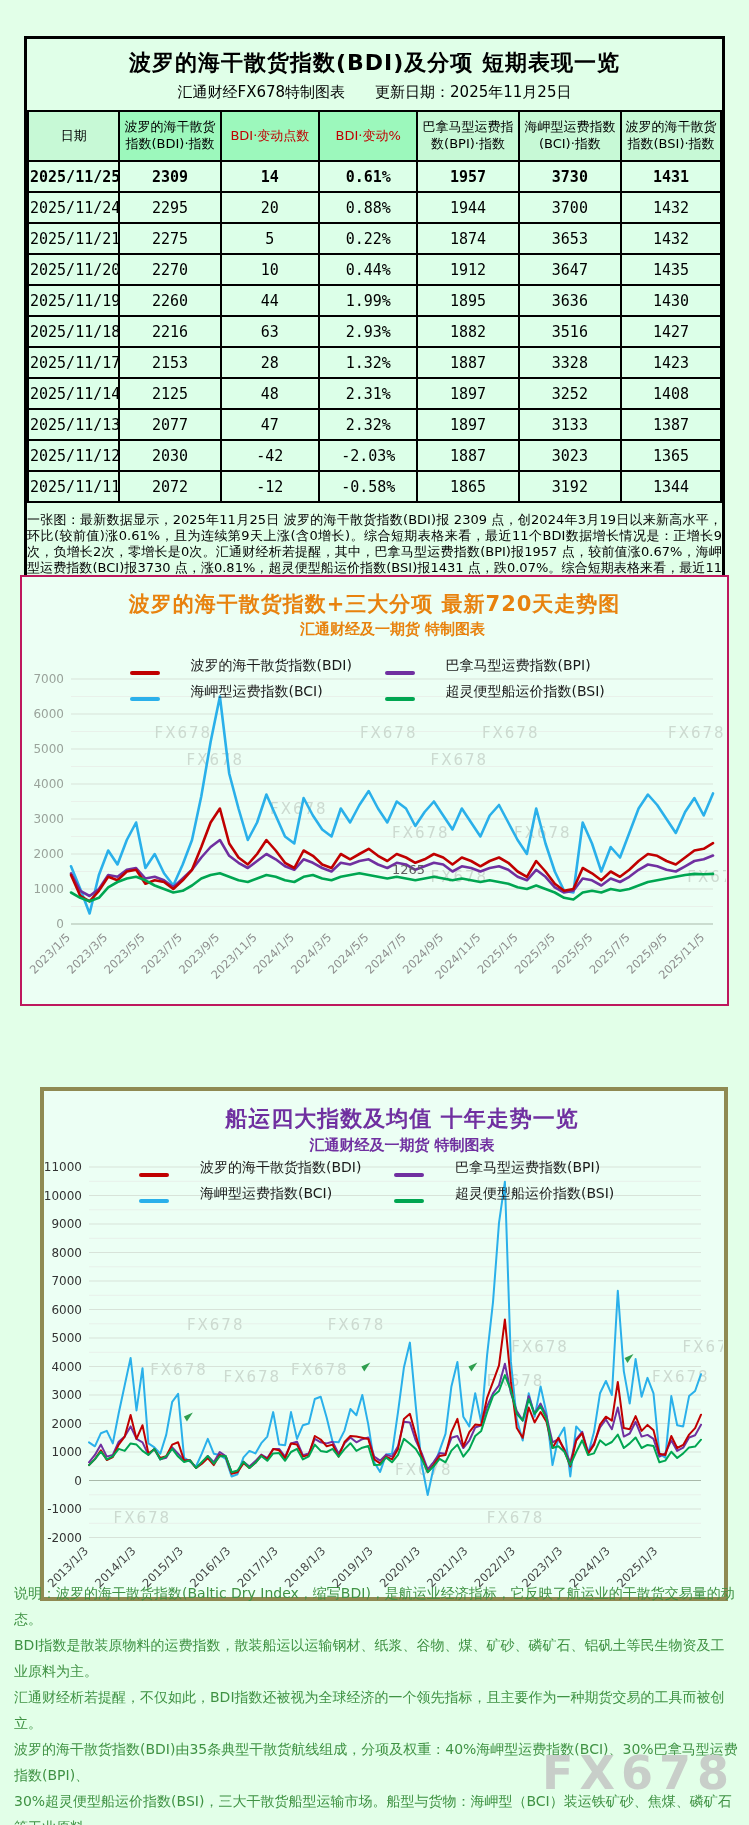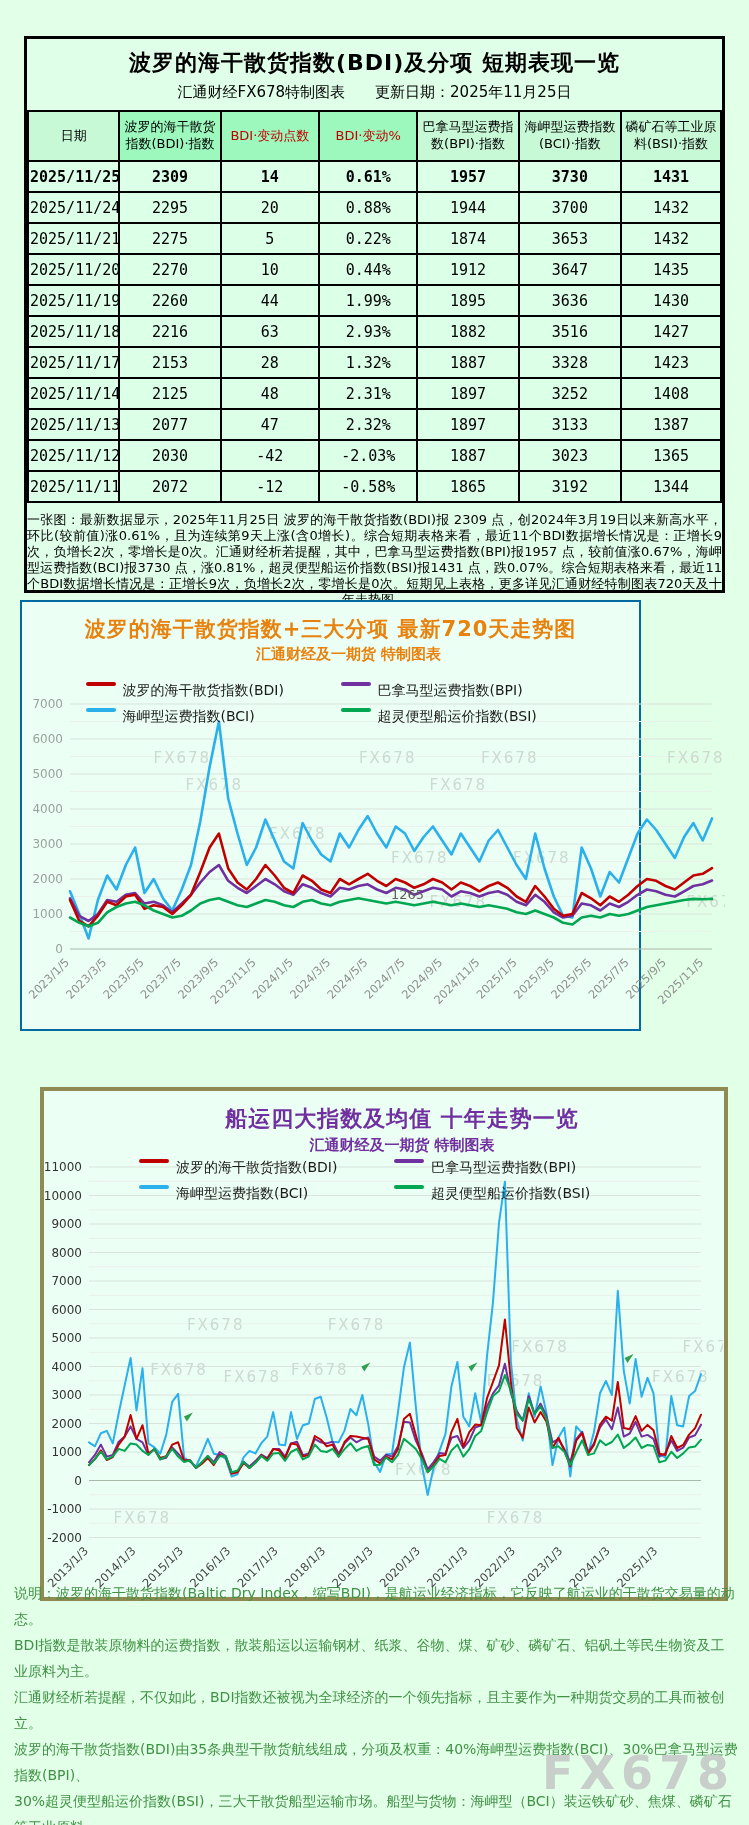--- a/index.html
+++ b/index.html
@@ -4,21 +4,21 @@
 <style>
   html,body{margin:0;padding:0;}
   body{
     width:749px;height:1825px;position:relative;
     background:#e2ffe8;
     font-family:"DejaVu Sans","Liberation Sans",sans-serif;
     color:#000;overflow:hidden;
   }
   .box{position:absolute;box-sizing:border-box;}
   #box1{left:24px;top:36px;width:701px;height:557px;border:3px solid #000;background:#e0ffe8;}
-  #box2{left:20px;top:600px;width:621px;height:431px;border:2px solid #0369a1;background:#ecfff4;}
+  #box2{left:20px;top:575px;width:709px;height:431px;border:2px solid #be185d;background:#ecfff4;}
   #box3{left:40px;top:1087px;width:688px;height:514px;border:4px solid #8f8a52;background:#ecfff4;}
 
   .t-title{margin-top:9px;text-align:center;font-size:22px;font-weight:bold;letter-spacing:1px;}
   .t-sub{text-align:center;font-size:15px;margin-top:5px;font-weight:normal;}
   #bdi-table{width:100%;border-collapse:collapse;margin-top:8px;table-layout:fixed;}
   #bdi-table th,#bdi-table td{border:2px solid #000;text-align:center;padding:0 1px;overflow:hidden;}
   #bdi-table th{height:48px;font-size:13px;font-weight:normal;background:#c7f9d6;line-height:1.3;}
   #bdi-table th.green{background:#9cf8bc;}
   #bdi-table th.red{color:#c00000;}
   #bdi-table td{height:29px;font-size:15px;background:#dcffe8;font-family:"DejaVu Sans Mono","DejaVu Sans",sans-serif;}
@@ -27,21 +27,21 @@
 
   .c-title{text-align:center;font-weight:bold;font-size:21px;margin-top:13px;letter-spacing:1px;}
   #box2 .c-title{color:#e8820e;}
   #box3 .c-title{color:#7030a0;font-size:22px;padding-left:36px;}
   .c-sub{text-align:center;font-weight:bold;font-size:15px;margin-top:2px;margin-left:36px;}
   #box2 .c-sub{color:#e8820e;}
   #box3 .c-sub{color:#7030a0;}
   .legend{position:absolute;display:grid;grid-template-columns:235px 235px;gap:8px 20px;left:50%;transform:translateX(-50%);z-index:2;}
   #legend0{top:80px;}
   #legend1{top:68px;}
-  .li{display:flex;align-items:flex-start;font-size:14px;color:#1a1a1a;white-space:nowrap;}
+  .li{display:flex;align-items:flex-end;font-size:14px;color:#1a1a1a;white-space:nowrap;gap:24px;}
   .sw{display:inline-block;width:30px;height:4px;margin-right:7px;border-radius:2px;flex:0 0 auto;}
   svg{display:block;position:relative;z-index:1;}
   #svg0{margin:30px auto 0;}
   #svg1{margin:6px auto 0;}
 
   #footer-notes{position:absolute;left:14px;top:1580px;width:724px;}
   #footer-notes .note{font-size:14px;line-height:26px;color:#3f9243;}
   #page-watermark{
     position:absolute;right:14px;top:1746px;
     font-size:46px;color:#c8cec9;letter-spacing:6px;font-weight:bold;
@@ -64,21 +64,21 @@
         <col style="width:14.4%">
     </colgroup>
     <thead>
         <tr>
           <th class="">日期</th>
           <th class="green">波罗的海干散货指数(BDI)·指数</th>
           <th class="green red">BDI·变动点数</th>
           <th class="green red">BDI·变动%</th>
           <th class="">巴拿马型运费指数(BPI)·指数</th>
           <th class="">海岬型运费指数(BCI)·指数</th>
-          <th class="">磷矿石等工业原料(BSI)·指数</th>
+          <th class="">波罗的海干散货指数(BSI)·指数</th>
         </tr>
       </thead>
     <tbody>
         <tr class="first">
           <td>2025/11/25</td>
           <td>2309</td>
           <td>14</td>
           <td>0.61%</td>
           <td>1957</td>
           <td>3730</td>

